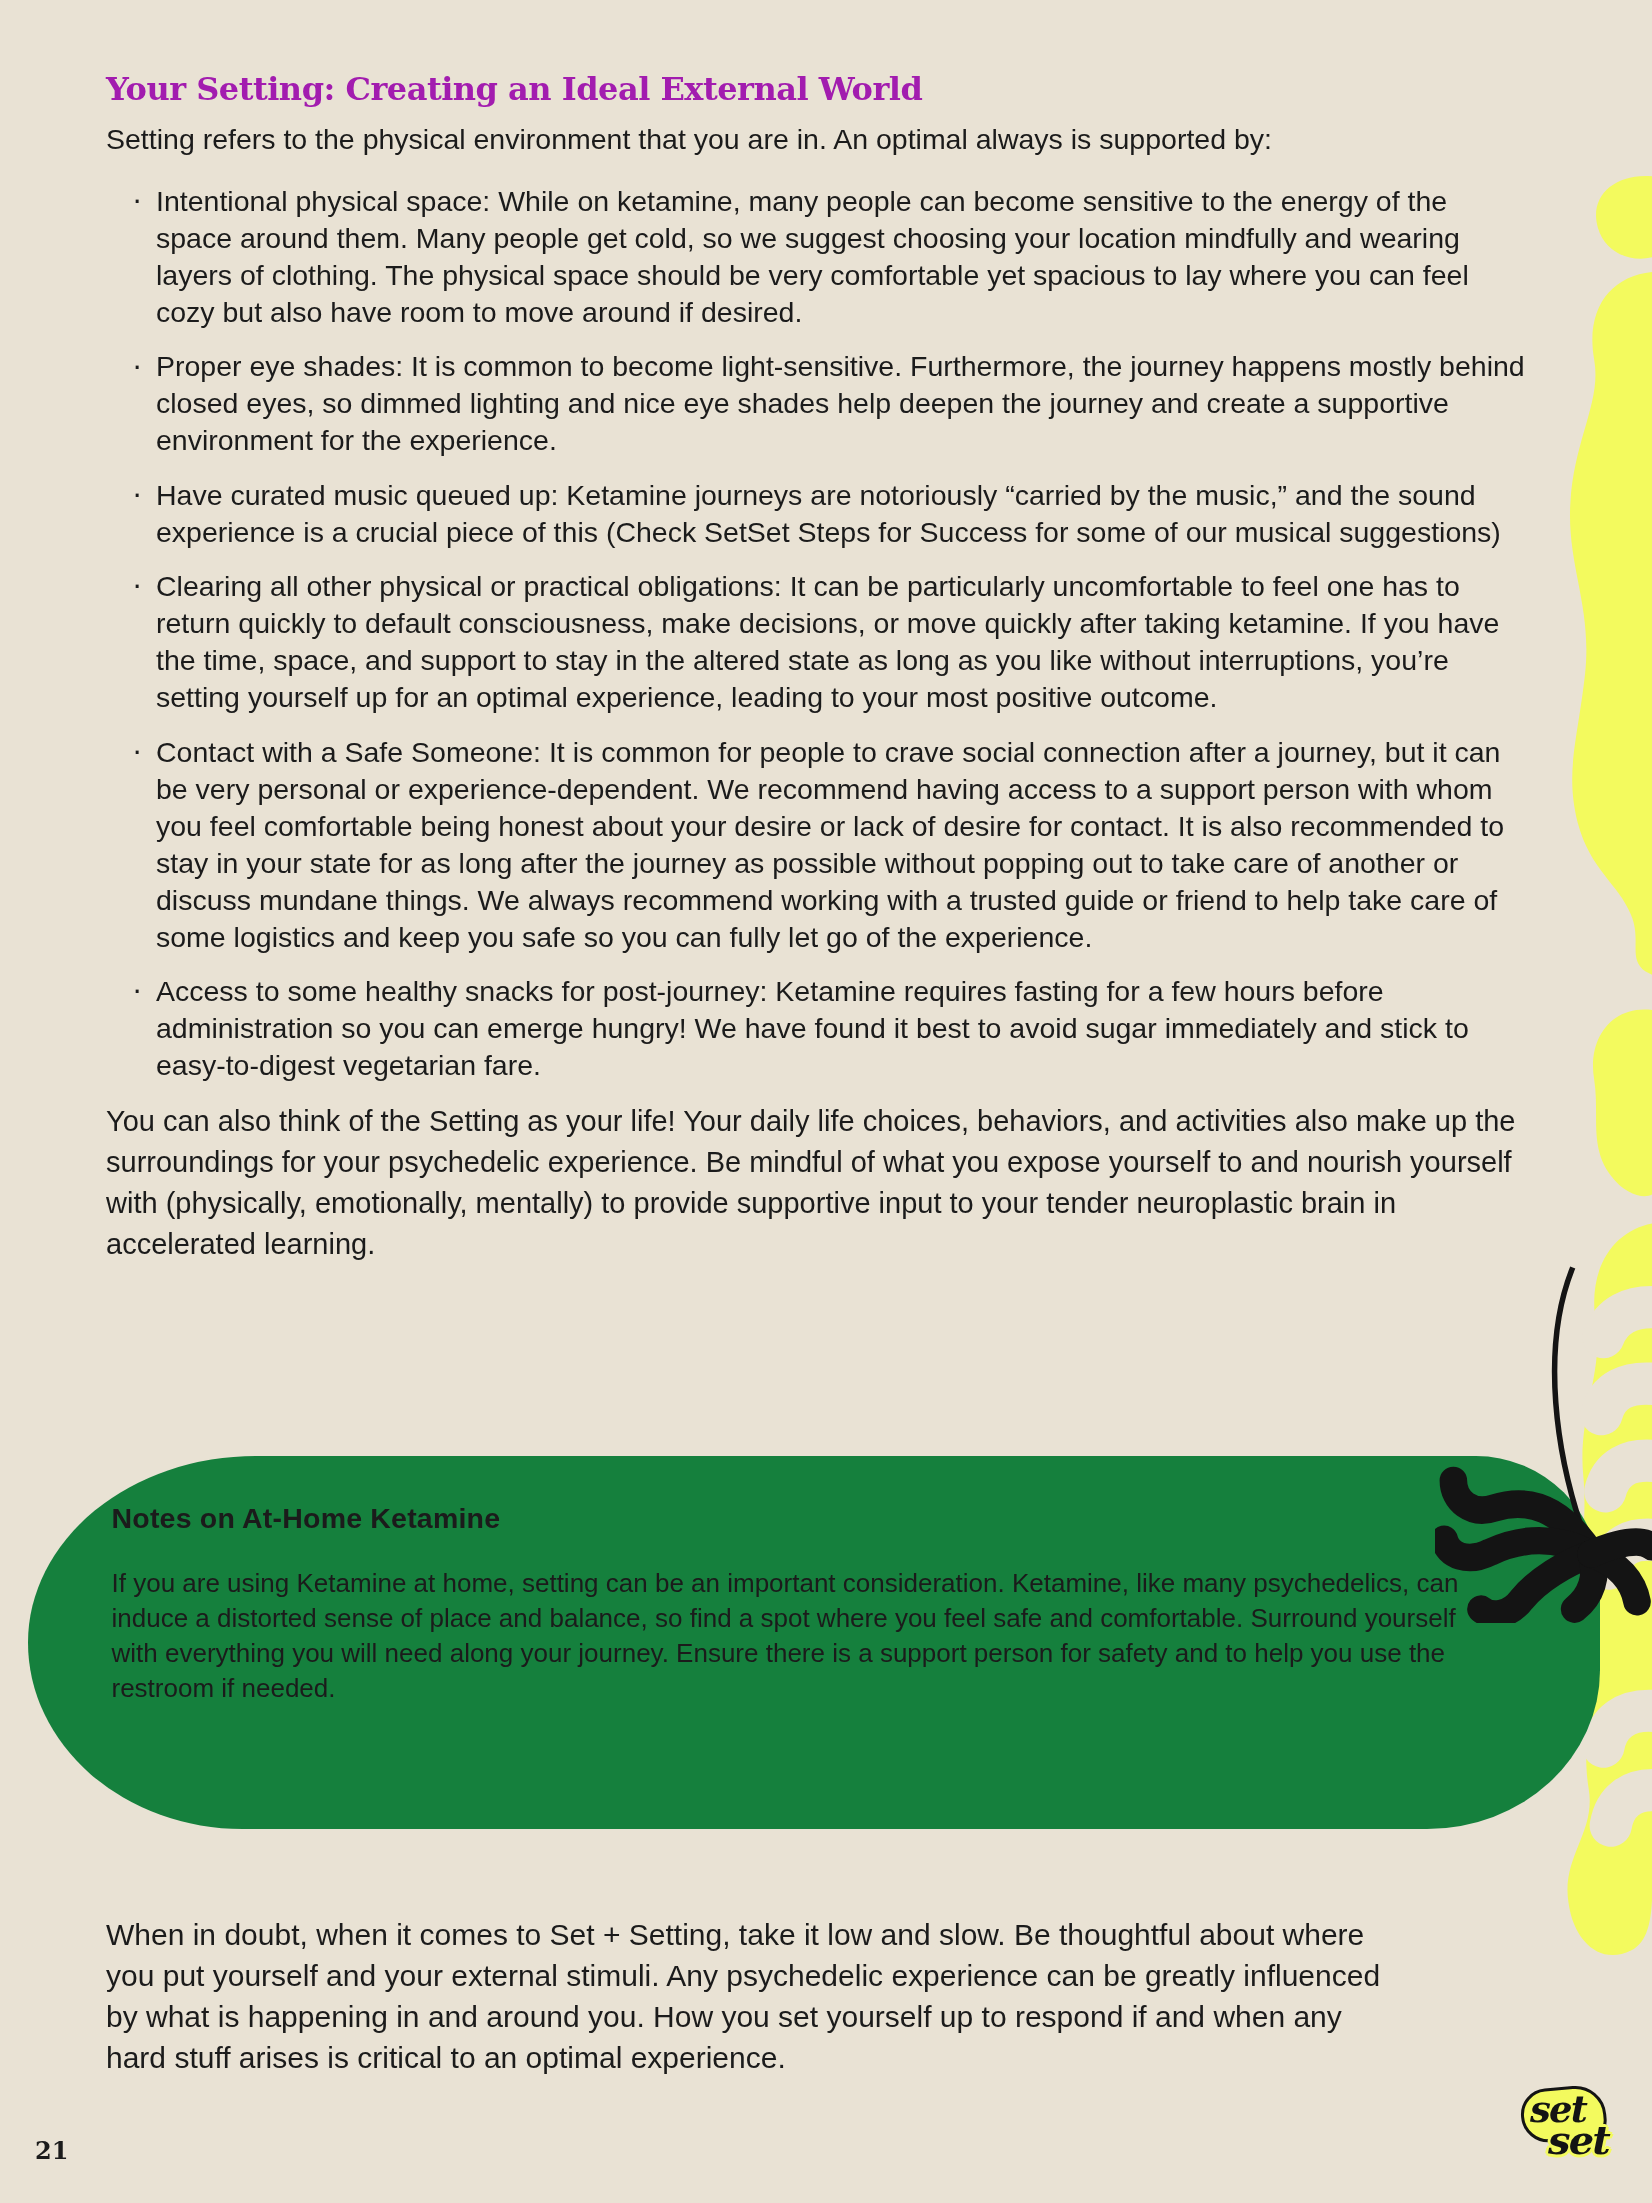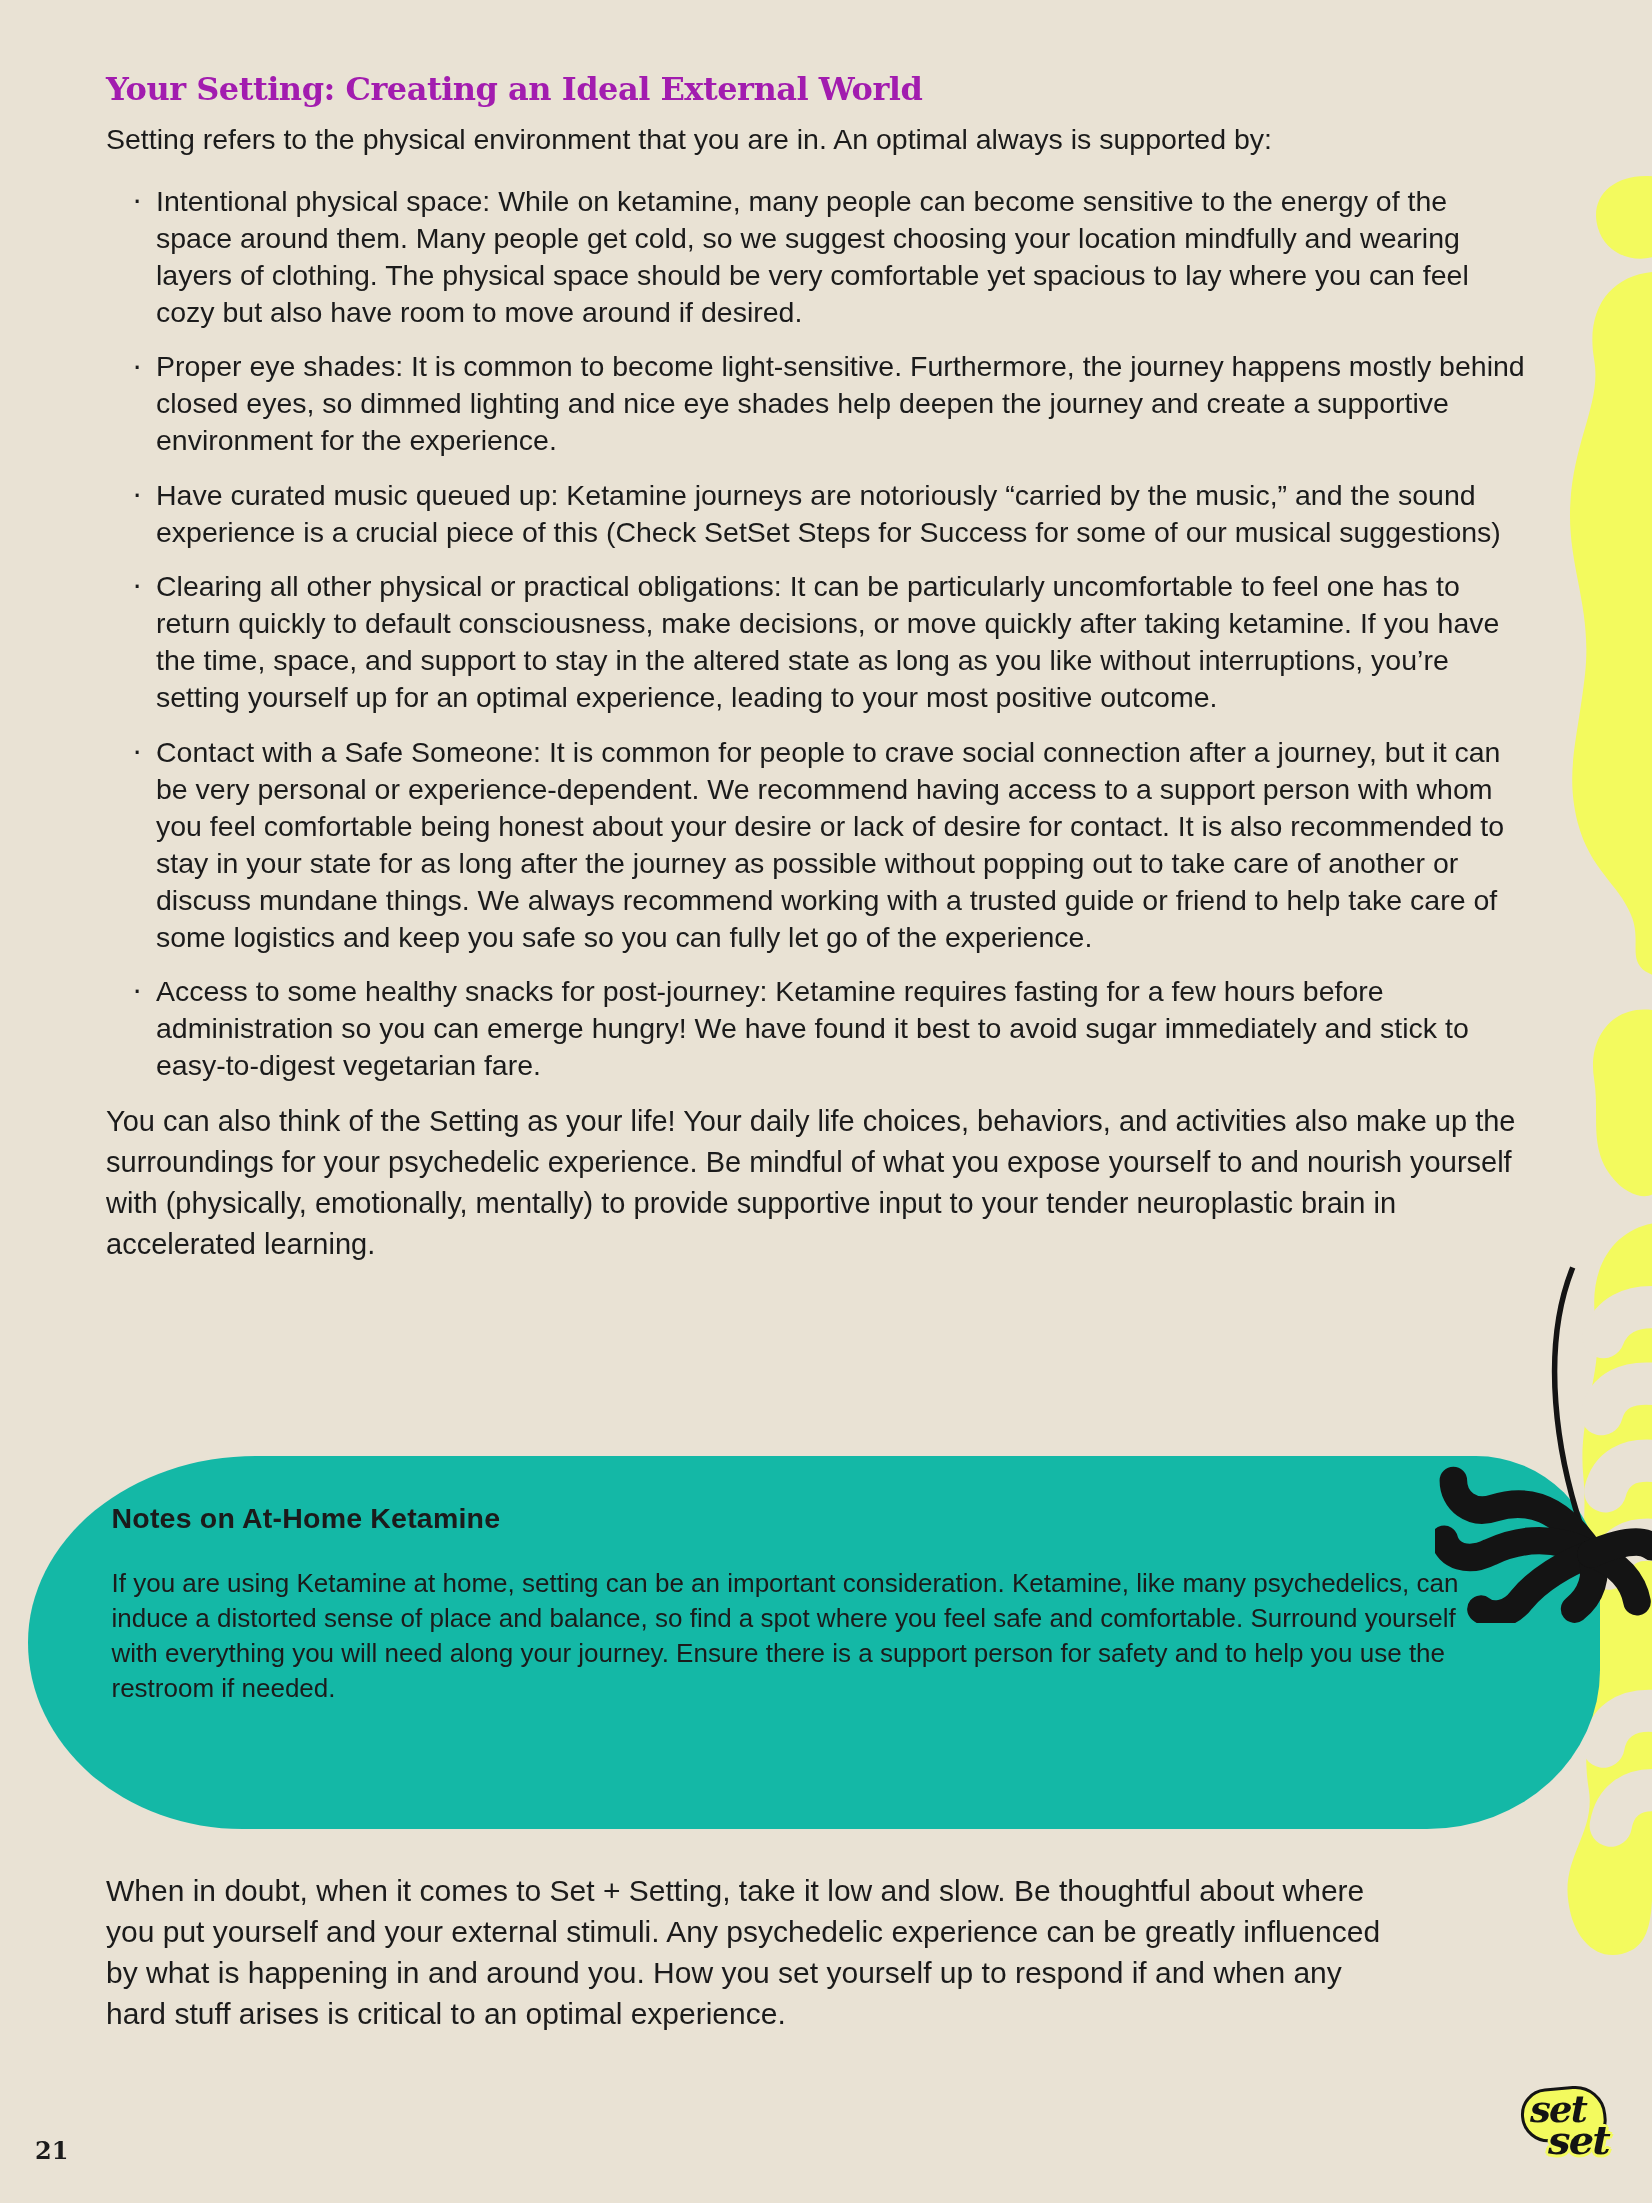--- a/index.html
+++ b/index.html
@@ -18,28 +18,28 @@
     color:#a21caf;margin:0 0 11px 0;letter-spacing:-0.5px;
   }
   .intro{font-size:28.5px;line-height:39px;margin:0 0 24px 0;}
   .bullets{list-style:none;margin:0;padding:0;}
   .bullets li{position:relative;padding-left:50px;font-size:28.5px;line-height:37px;margin:0 0 17.4px 0;}
   .bullets .dot{position:absolute;left:26px;top:-1.8px;font-size:31px;}
   .para-life{font-size:29px;line-height:41px;margin:17px 0 0 0;}
   
   .callout{
     position:absolute;left:27.5px;top:1456px;width:1572px;height:373px;z-index:2;
-    background:#14b8a6;
+    background:#15803d;
     border-radius:303px 165px 230px 285px / 248px 165px 211px 248px;
     box-sizing:border-box;padding:46px 110px 0 84px;
   }
   .callout-heading{font-size:28.5px;font-weight:bold;margin:0 0 31px 0;letter-spacing:0.2px;}
   .callout p{font-size:26px;line-height:35px;margin:0;}
   
-  .closing{position:absolute;left:106px;top:1840px;width:1304px;z-index:4;font-size:30px;line-height:41px;}
+  .closing{position:absolute;left:106px;top:1884px;width:1304px;z-index:4;font-size:30px;line-height:41px;}
   
   .page-number{
     position:absolute;left:35px;top:2136px;z-index:4;
     font-family:"DejaVu Serif",serif;font-weight:bold;font-size:24px;
   }
   .logo{position:absolute;left:1517px;top:2081px;width:119px;height:92px;z-index:4;}
   .logo-blob{
     position:absolute;left:3.7px;top:5.5px;width:79px;height:48px;background:#f3fa5e;
     border:3.7px solid #141414;border-radius:26px 31px 18.4px 27.5px;transform:rotate(-5deg);
   }

